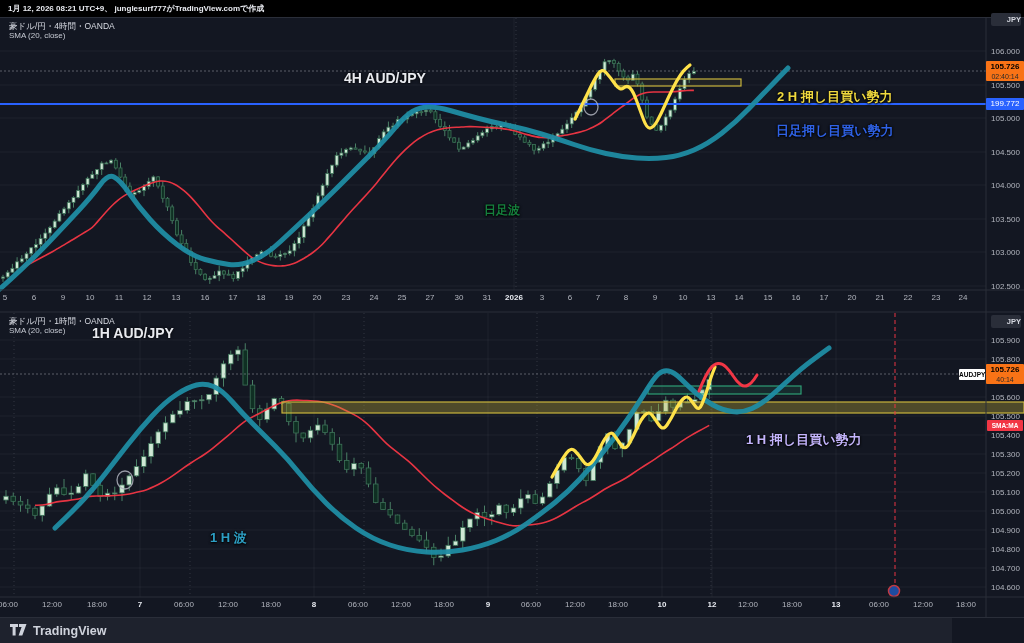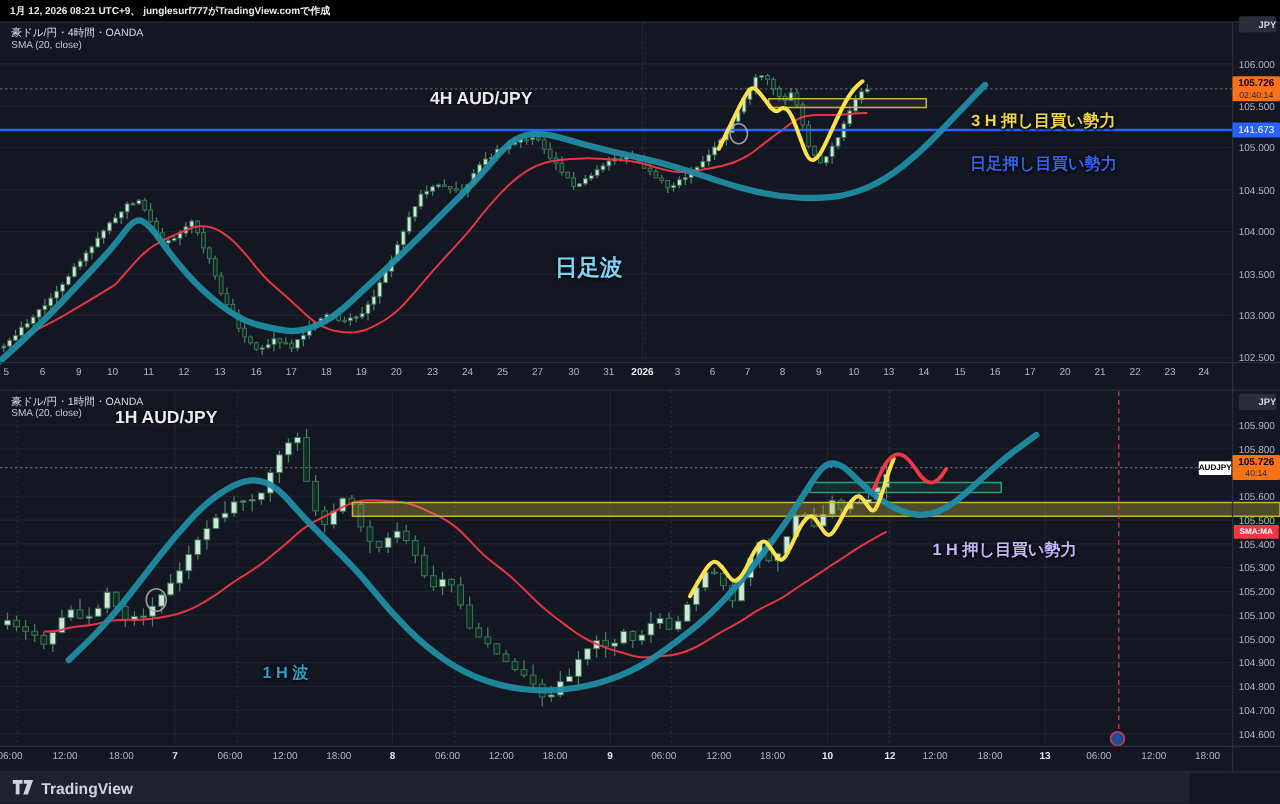--- a/index.html
+++ b/index.html
@@ -667,32 +667,32 @@
   <div id="header-bar" class="ov">1月 12, 2026 08:21 UTC+9、 junglesurf777がTradingView.comで作成</div>
 
   <div class="ov legend1" style="left:9px;top:21px;">豪ドル/円・4時間・OANDA</div>
   <div class="ov legend2" style="left:9px;top:31px;">SMA (20, close)</div>
 
   <div class="ov legend1" style="left:9px;top:316px;">豪ドル/円・1時間・OANDA</div>
   <div class="ov legend2" style="left:9px;top:326px;">SMA (20, close)</div>
 
   <div class="ov panel-title" style="left:344px;top:70px;">4H AUD/JPY</div>
   <div class="ov panel-title" style="left:92px;top:325px;">1H AUD/JPY</div>
-  <div class="ov ann" style="left:777px;top:88px;color:#f0d93e;">3 H 押し目買い勢力</div>
+  <div class="ov ann" style="left:777px;top:88px;color:#f0d93e;">2 H 押し目買い勢力</div>
   <div class="ov ann" style="left:776px;top:122px;color:#2f62e6;">日足押し目買い勢力</div>
-  <div class="ov ann" style="left:444px;top:202px;color:#7dd3fc;font-size:18px;">日足波</div>
+  <div class="ov ann" style="left:484px;top:202px;color:#15803d;font-size:12px;">日足波</div>
   <div class="ov ann" style="left:746px;top:431px;color:#c4b5fd;">1 H 押し目買い勢力</div>
   <div class="ov ann" style="left:210px;top:529px;color:#2d9fc4;">1 H 波</div>
 
   <div class="ov jpy-btn" style="left:991px;top:13px;">JPY</div>
   <div class="ov price-chip" style="top:61px;">
     <div class="v">105.726</div>
     <div class="cd">02:40:14</div>
   </div>
-  <div class="ov blue-chip" style="top:98px;">141.673</div>
+  <div class="ov blue-chip" style="top:98px;">199.772</div>
 
   <div class="ov jpy-btn" style="left:991px;top:315px;">JPY</div>
   <div class="ov sym-chip" style="top:369px;">AUDJPY</div>
   <div class="ov price-chip" style="top:364px;">
     <div class="v">105.726</div>
     <div class="cd">40:14</div>
   </div>
   <div class="ov sma-chip" style="top:420px;">SMA:MA</div>
 
   <div id="footer-bar" class="ov">

